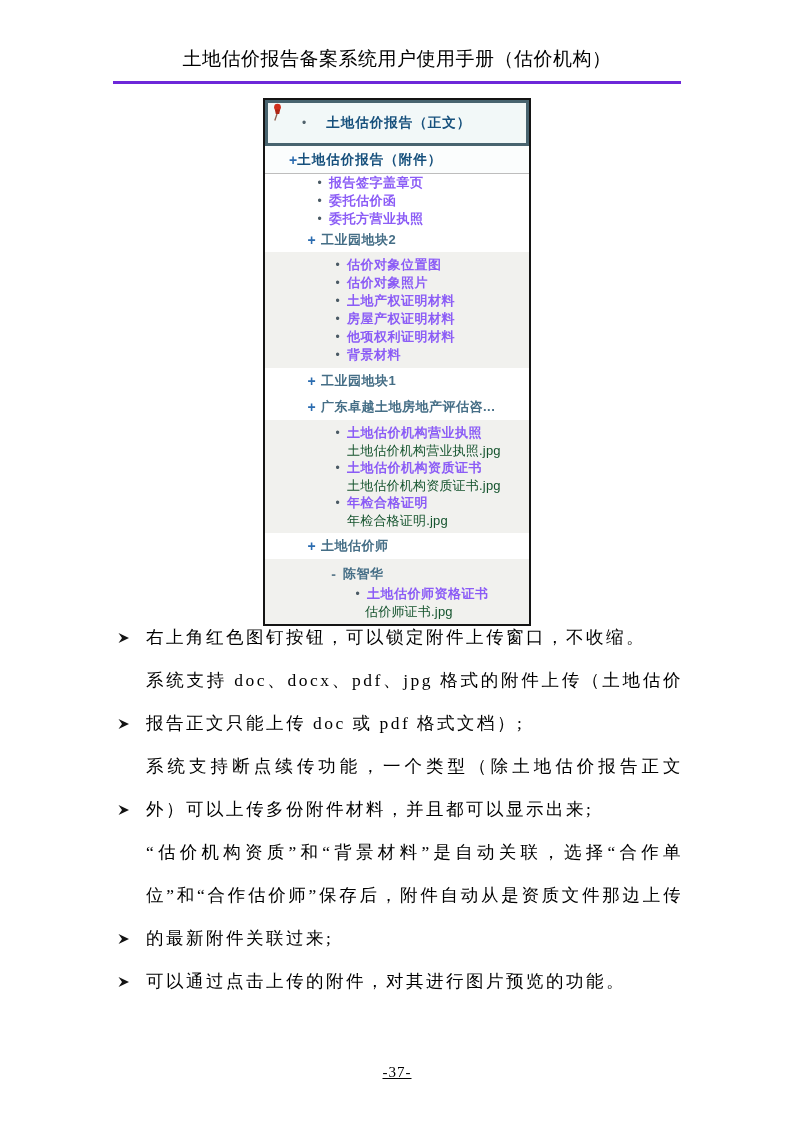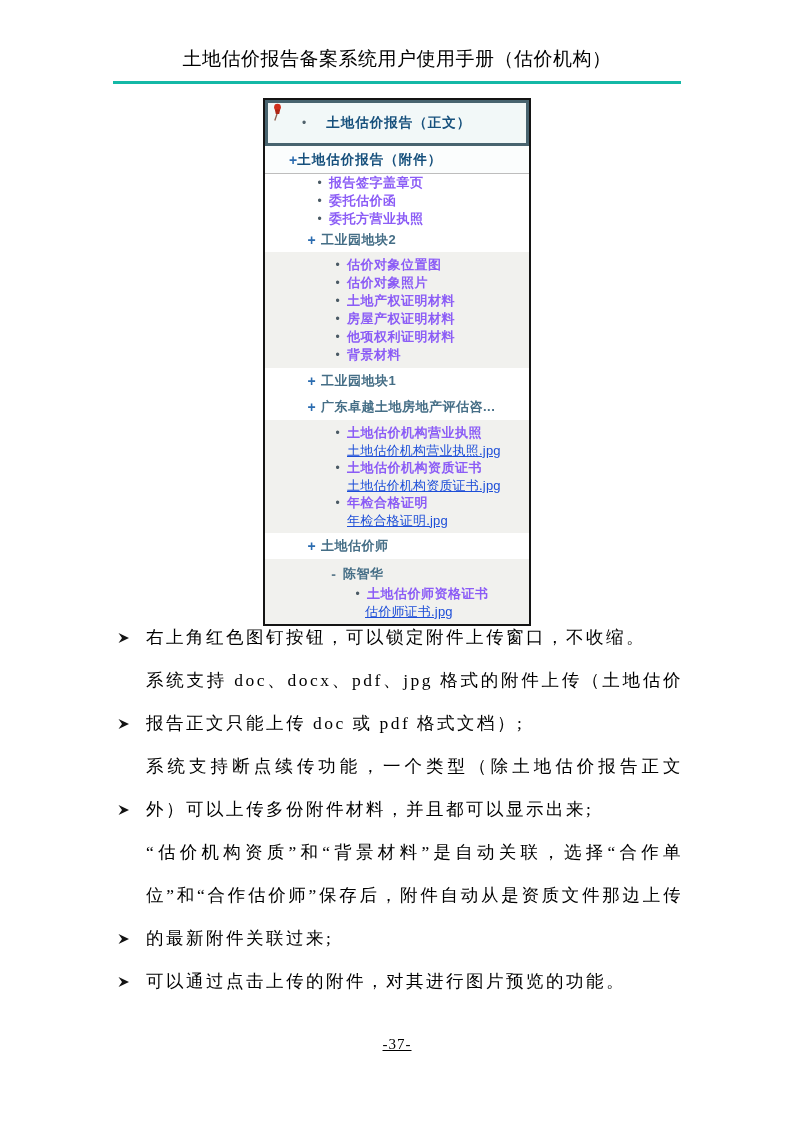--- a/index.html
+++ b/index.html
@@ -5,21 +5,21 @@
   html,body{margin:0;padding:0;}
   body{
     width:794px;height:1123px;background:#ffffff;position:relative;
     font-family:"Liberation Serif","DejaVu Serif",serif;color:#000;
     overflow:hidden;
   }
   
   .doc-header{
     position:absolute;left:113px;top:46px;width:568px;
     text-align:center;font-size:19px;letter-spacing:0.5px;
-    padding-bottom:9px;border-bottom:3px solid #14b8a6;
+    padding-bottom:9px;border-bottom:3px solid #6d28d9;
   }
   
   .tree{
     position:absolute;left:263px;top:98px;width:264px;
     border:2px solid #141414;background:#ffffff;
     font-family:"Liberation Sans","DejaVu Sans",sans-serif;
     font-size:13px;
   }
   .panel-main{
     position:relative;border:3px solid #48646f;background:#f2f8f8;
@@ -34,41 +34,41 @@
   }
   .attach-header .plus{margin-left:24px;color:#2b6cb0;font-weight:bold;font-size:14px;}
   .attach-header .label{margin-left:0;color:#16507c;font-weight:bold;font-size:13.5px;letter-spacing:1px;}
   .row{display:flex;align-items:center;height:18px;}
   .row .marker{width:13px;text-align:center;flex:0 0 13px;}
   .bullet-m{color:#4a5a64;font-size:12px;}
   .plus-m{color:#2b6cb0;font-weight:bold;font-size:14px;}
   .minus-m{color:#5f7d8e;font-weight:bold;font-size:14px;}
   .leaf-label{color:#8b5cf6;font-weight:bold;margin-left:3px;letter-spacing:0.5px;}
   .group-label{color:#456e86;font-weight:bold;margin-left:3px;letter-spacing:0.5px;}
-  .file-label{color:#1d4ed8;letter-spacing:0.2px;text-decoration:underline;}
+  .file-label{color:#14532d;letter-spacing:0.2px;}
   .l2-leaf{padding-left:48px;}
   .l2-group{padding-left:40px;height:24px;}
   .l2-group.tall{height:26px;}
   .grey{background:#f1f1ee;padding:4px 0;}
   .l3-leaf{padding-left:66px;}
   .l3-file{padding-left:82px;height:17px;}
   .l3-group{padding-left:62px;height:22px;}
   .l4-leaf{padding-left:86px;}
   .l4-file{padding-left:100px;height:17px;}
   
   .notes{
     position:absolute;left:117px;top:616px;width:566px;
     font-size:17.5px;line-height:43px;letter-spacing:2.5px;
   }
   .note{display:flex;align-items:flex-end;}
   .note .arrow{flex:0 0 29px;height:43px;display:flex;align-items:center;}
   .note .txt{flex:1;text-align:justify;}
   
   .footer{
-    position:absolute;left:0;top:1036px;width:794px;text-align:center;
+    position:absolute;left:0;top:1064px;width:794px;text-align:center;
     font-size:15px;letter-spacing:1px;text-decoration:underline;
   }
 </style>
 </head>
 <body>
 
 <div class="doc-header">土地估价报告备案系统用户使用手册（估价机构）</div>
 
 <div class="tree">
 

